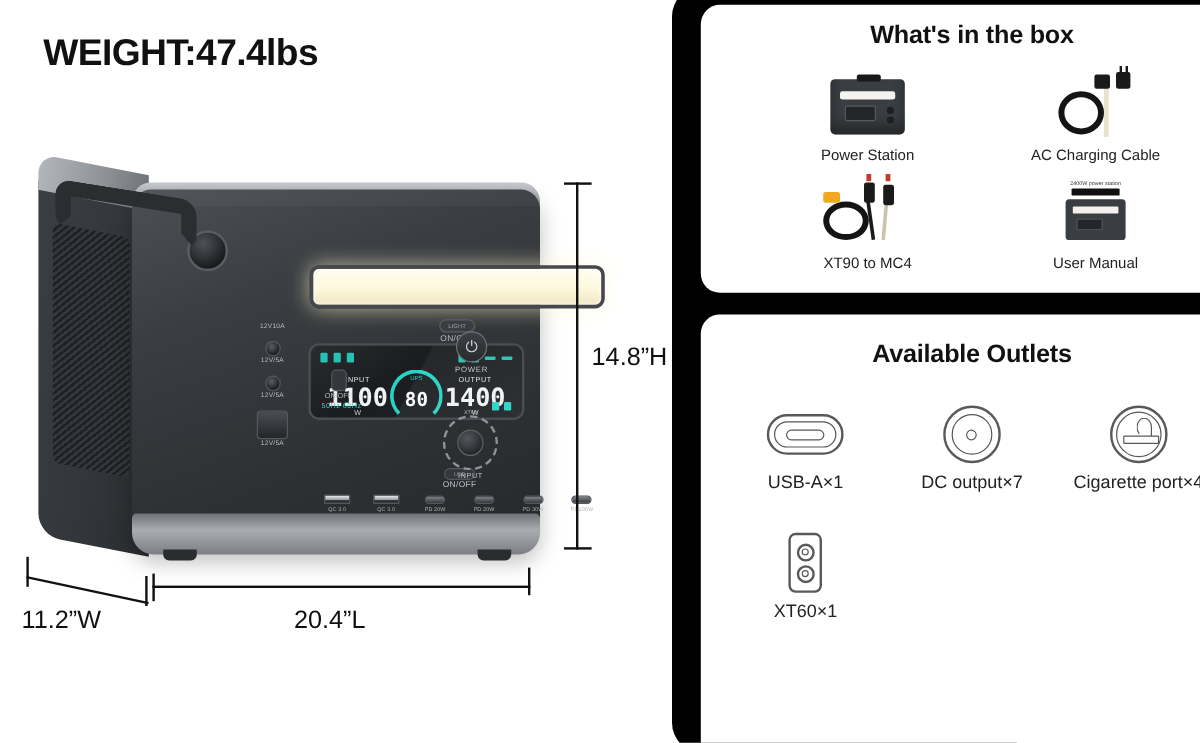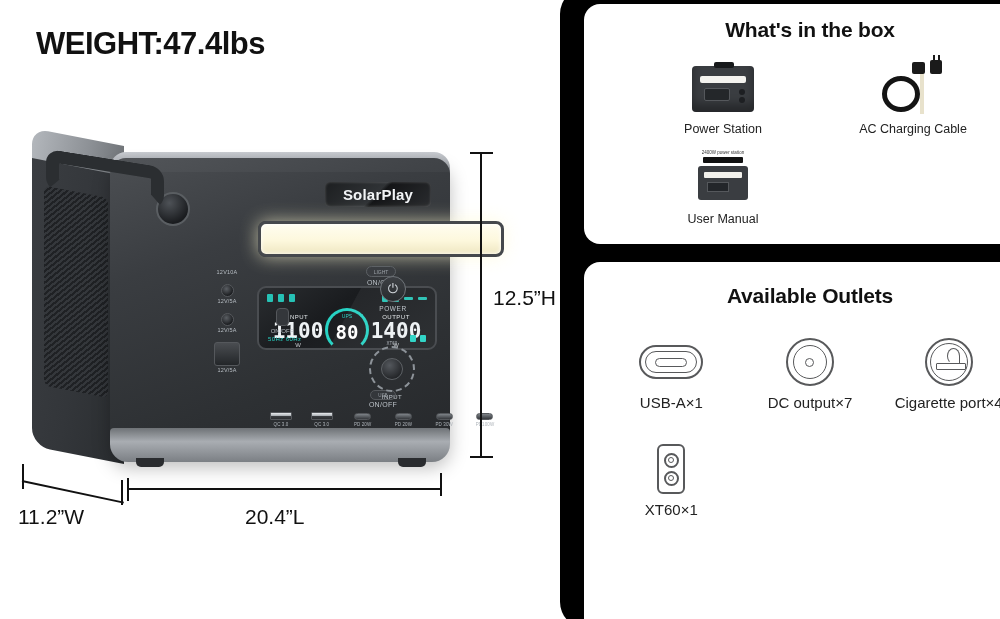--- a/index.html
+++ b/index.html
@@ -143,21 +143,21 @@
   }
   .ring {
     width: 44px; height: 44px; margin: 0 auto; border-radius: 50%;
     border: 3px solid #27d3c4; border-bottom-color: transparent;
     display: flex; align-items: center; justify-content: center;
     position: relative;
   }
   .ring .ups { position: absolute; top: 2px; font-size: 5px; color: #27d3c4; }
   .ring .big {
     font-family: "DejaVu Sans Mono", monospace;
-    font-size: 19px; font-weight: 700; color: #fff; margin-top: 4px;
+    font-size: 16px; font-weight: 700; color: #fff; margin-top: 4px;
   }
   .lcd-center .pct {
     font-family: "DejaVu Sans Mono", monospace;
     font-size: 9px; color: #e6eaed; margin-top: 1px;
   }
   .lcd-center .pct sup { font-size: 5px; }
   .lcd-freq {
     position: absolute; left: 9px; bottom: 6px;
     font-size: 6px; color: #27d3c4; letter-spacing: .4px;
   }
@@ -387,23 +387,20 @@
 
       <div class="ps-side"></div>
       <div class="ps-side-top"></div>
       <div class="ps-vent"></div>
 
       <div class="ps-top-bezel"></div>
       <div class="ps-body">
 
         <div class="facet" style="left:0;top:0;width:100%;height:14px;"></div>
 
-        <div class="brand-plate">
-          <span>SolarPlay</span>
-        </div>
 
         <div class="led-bar"></div>
 
         <div class="light-btn">
           <div class="cap">LIGHT</div>
           <div class="txt">ON/OFF</div>
         </div>
 
         <div class="lcd">
           <div class="lcd-icons">
@@ -522,21 +519,21 @@
 
       <div class="ps-bottom-bezel"></div>
       <div class="ps-feet l"></div>
       <div class="ps-feet r"></div>
       <div class="ps-handle"></div>
     </div>
 
     <div class="dim-line" style="left:480px; top:152px; width:2px; height:306px;"></div>
     <div class="dim-line" style="left:470px; top:152px; width:23px; height:2px;"></div>
     <div class="dim-line" style="left:470px; top:456px; width:23px; height:2px;"></div>
-    <div class="dim-text" style="left:493px; top:286px;">12.5”H</div>
+    <div class="dim-text" style="left:493px; top:286px;">14.8”H</div>
 
     <div class="dim-line" style="left:127px; top:488px; width:315px; height:2px;"></div>
     <div class="dim-line" style="left:127px; top:478px; width:2px; height:23px;"></div>
     <div class="dim-line" style="left:440px; top:473px; width:2px; height:23px;"></div>
     <div class="dim-text" style="left:245px; top:505px;">20.4”L</div>
 
     <div class="dim-line" style="left:22px; top:480px; width:104px; height:2px; transform:rotate(12deg); transform-origin:left center;"></div>
     <div class="dim-line" style="left:22px; top:464px; width:2px; height:25px;"></div>
     <div class="dim-line" style="left:121px; top:480px; width:2px; height:25px;"></div>
     <div class="dim-text" style="left:18px; top:505px;">11.2”W</div>
@@ -568,20 +565,35 @@
                 <div class="lead"></div>
               <div class="plugA"></div>
                 <div class="plugB"></div>
               <div class="prong" style="left:57px;"></div>
               <div class="prong" style="left:62px;"></div>
             </div>
           </div>
           <div class="cap">AC Charging Cable</div>
         </div>
 
+        <div class="box-item">
+          <div class="art">
+            <div class="xt-art">
+              <div class="loop"></div>
+                <div class="ycord1"></div>
+                <div class="ycord2"></div>
+              <div class="xt90"></div>
+                <div class="mc1"></div>
+                <div class="mc2"></div>
+              <div class="tip" style="left:38px;"></div>
+              <div class="tip" style="left:54px;"></div>
+            </div>
+          </div>
+          <div class="cap">XT90 to MC4</div>
+        </div>
 
         <div class="box-item">
           <div class="art">
             <div class="manual">
               <div class="mtitle">2400W power station</div>
               <div class="mbar"></div>
               <div class="mimg">
                   <div class="bar"></div>
                   <div class="scr"></div>
                 </div>

